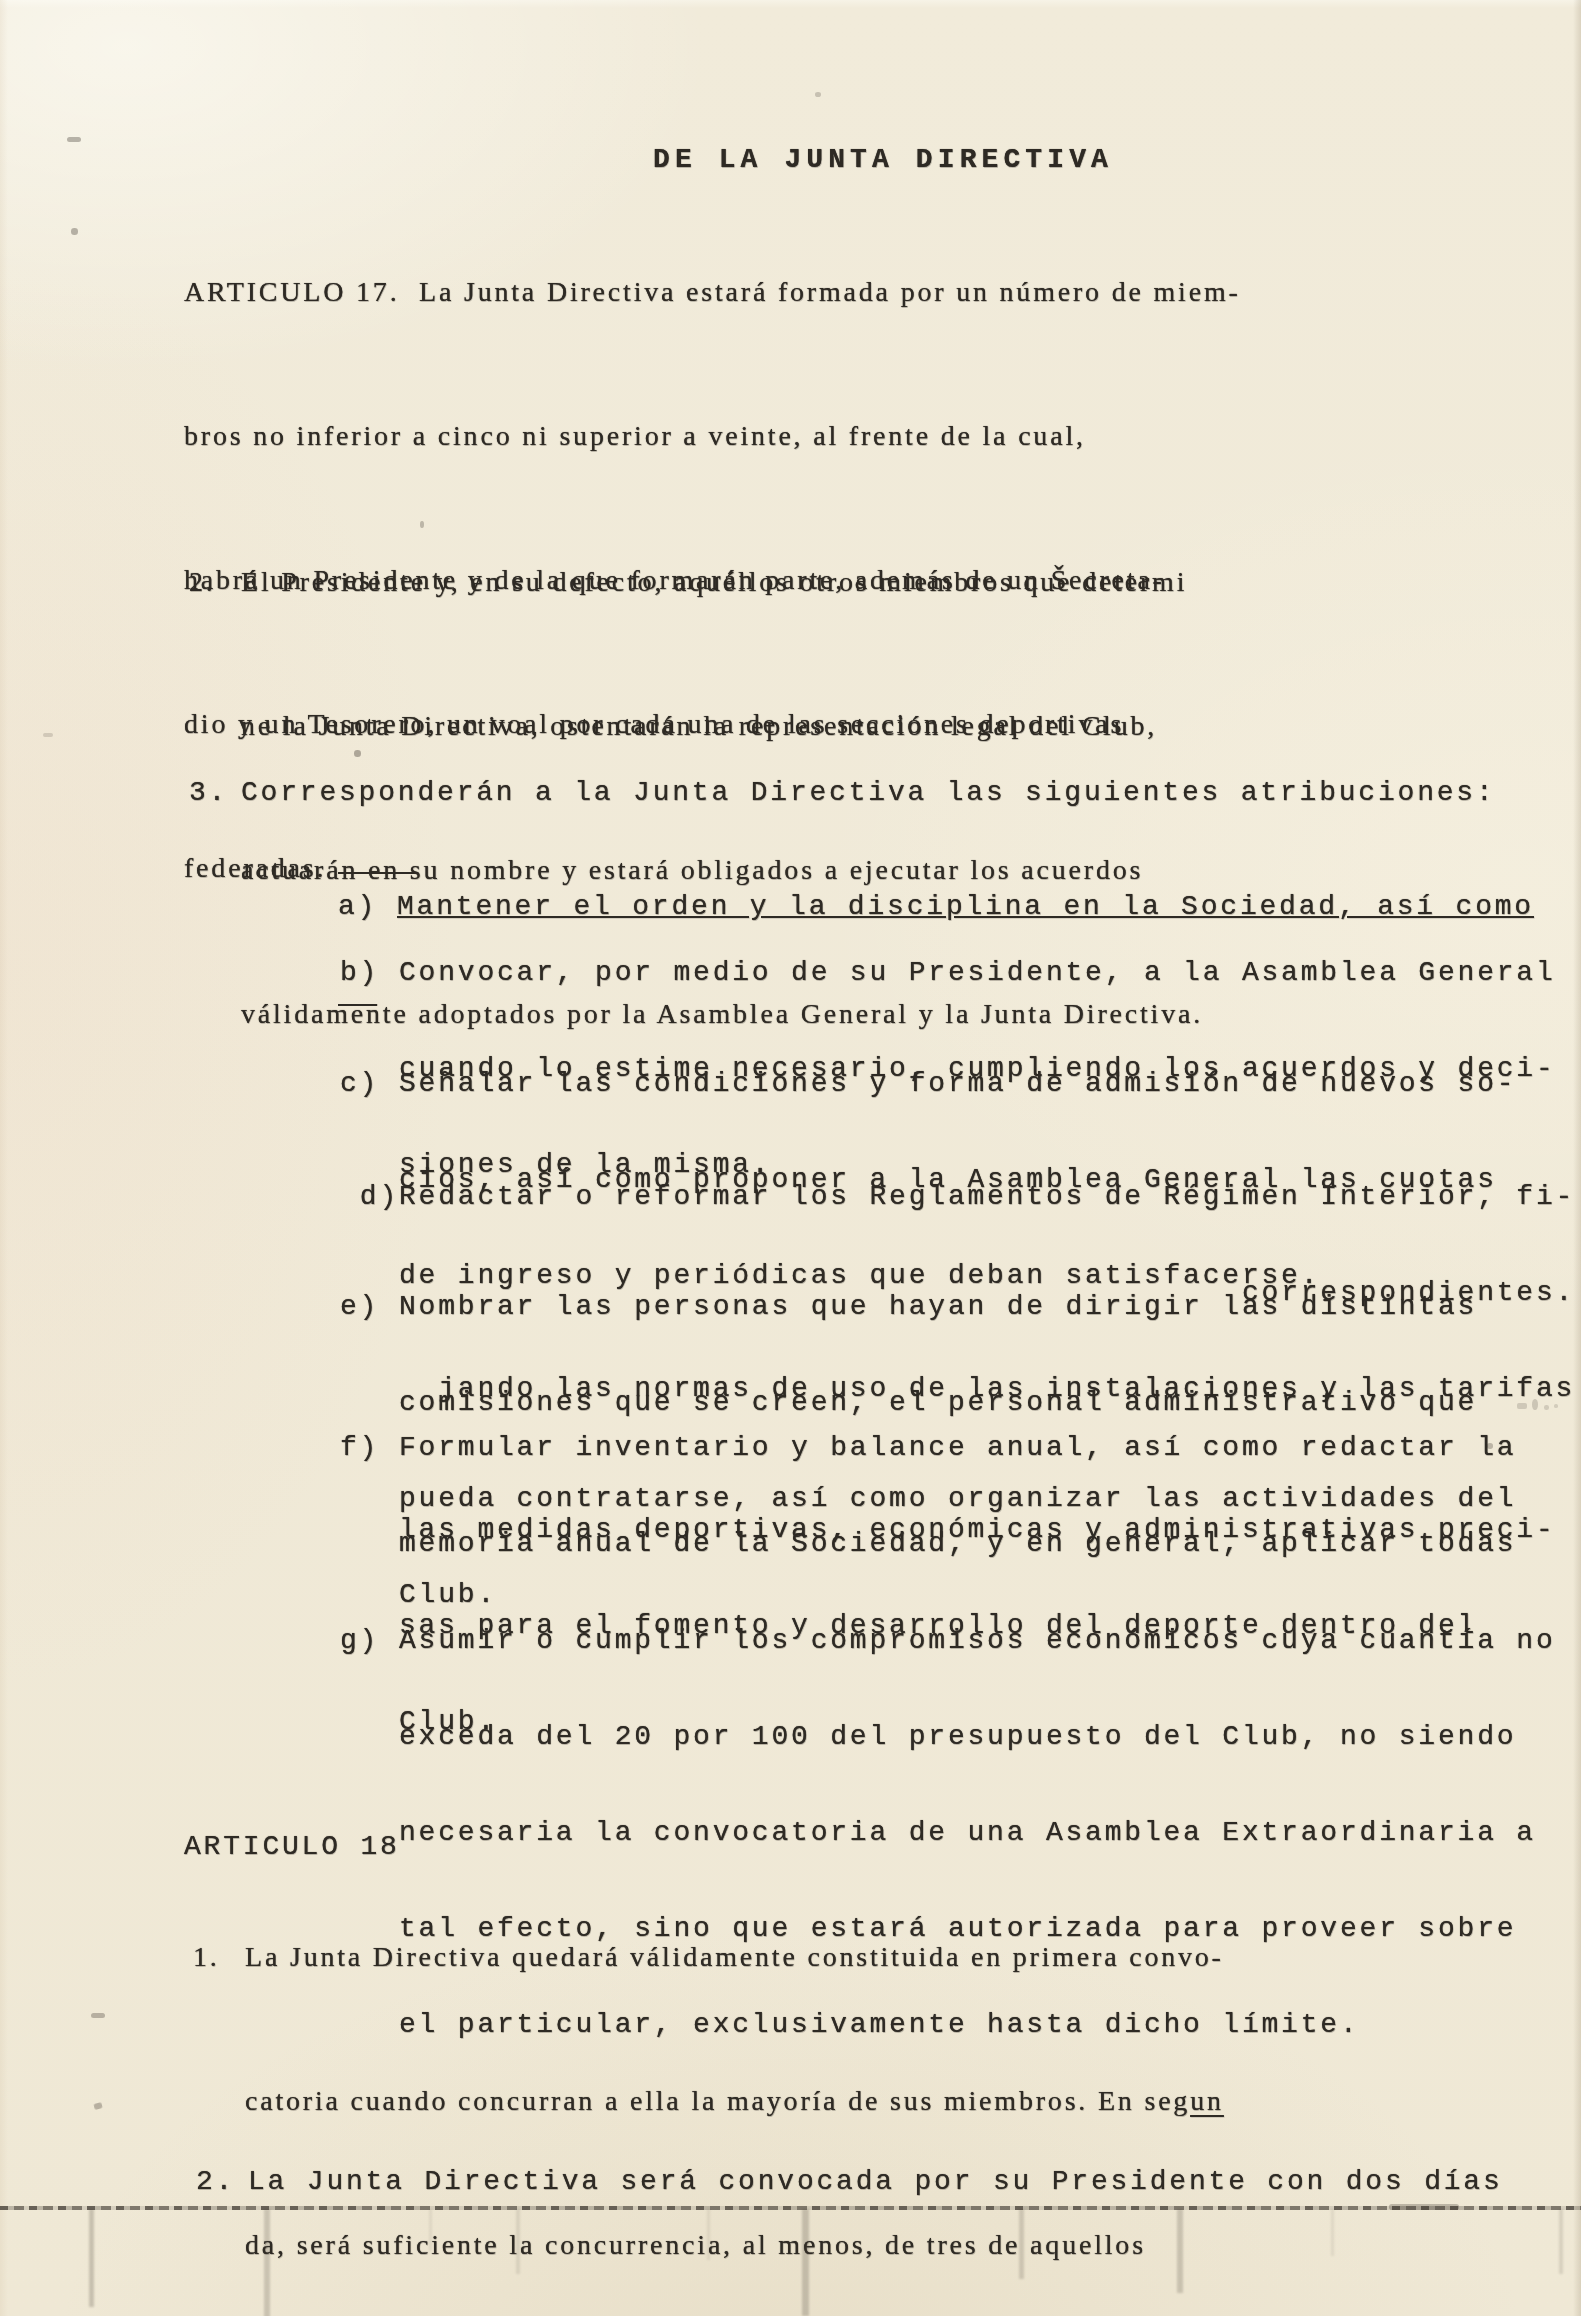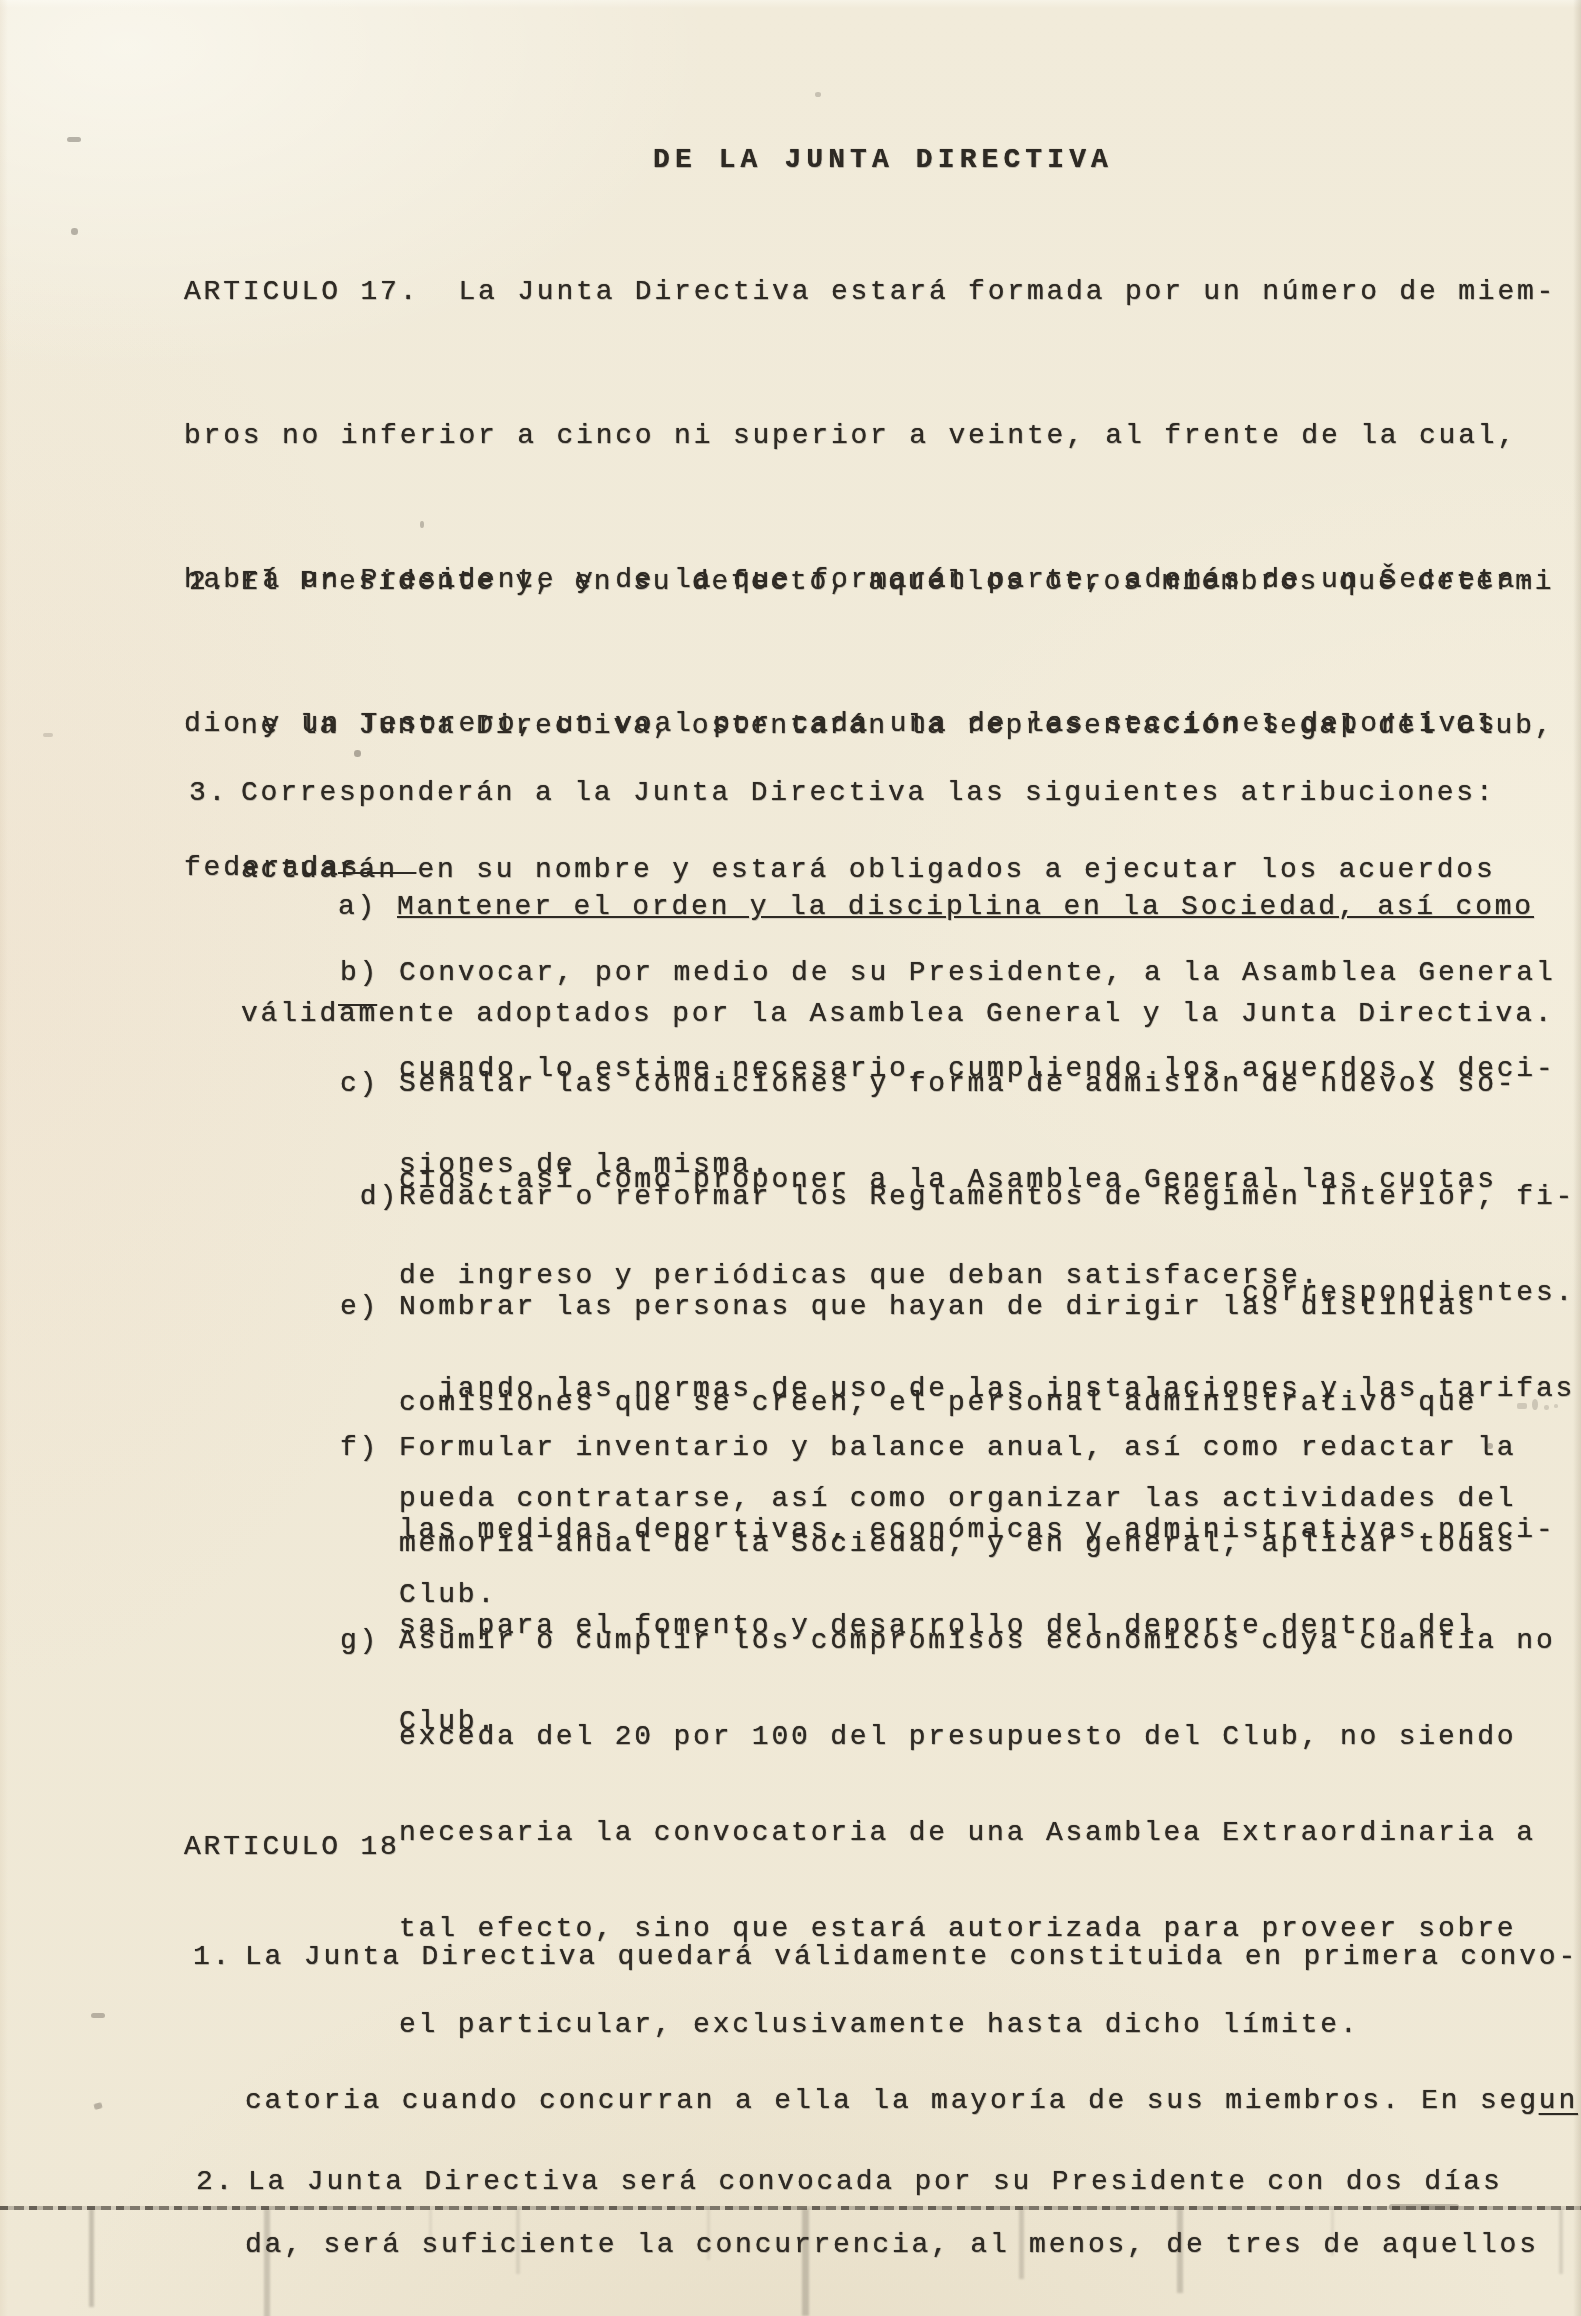--- a/index.html
+++ b/index.html
@@ -14,21 +14,21 @@
       radial-gradient(653px 1025px at 0% 42%, rgba(238,206,184,.16), transparent 70%),
       radial-gradient(1025px 606px at 50% 102%, rgba(208,192,158,.22), transparent 72%),
       linear-gradient(#f1ebda,#efe8d5);
     font-family:"Liberation Mono","DejaVu Sans Mono",monospace;
     font-size:28px;
     letter-spacing:2.8px;
     color:#2e2a24;
   }
   .blk{position:absolute;white-space:pre;}
   .blk div{text-shadow:0 0 0.9px rgba(46,42,36,.85), 0.6px 0.7px 0 rgba(46,42,36,.22);}
-  .d  {line-height:48px;}   
+  .d  {line-height:48px;font-family:Liberation Serif, serif;}   
   .s  {line-height:32px;}   
   .aa {line-height:44px;}   
   .no {display:inline-block;width:52px;}  
   .le {display:inline-block;width:59px;}  
   .hang .cont{padding-left:52px;}
   .lt   .cont{padding-left:59px;}
   .title{font-weight:bold;letter-spacing:5.1px;}
   .ul{text-decoration:underline;text-decoration-thickness:2.3px;text-underline-offset:4.7px;}
 
   

